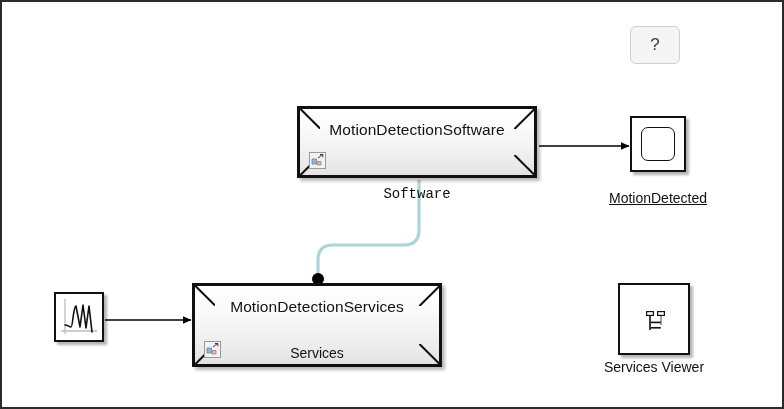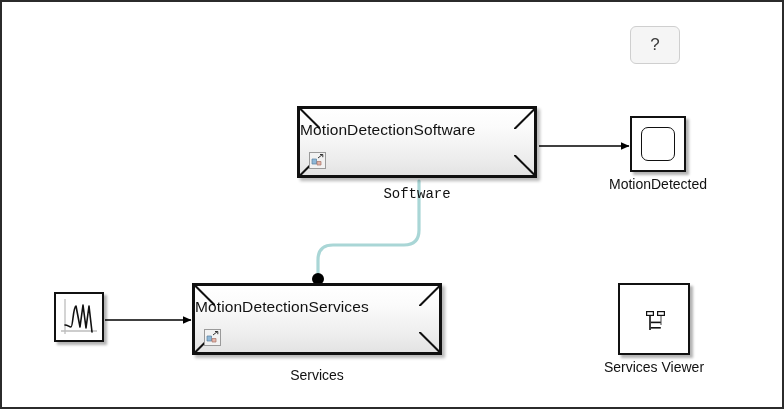--- a/index.html
+++ b/index.html
@@ -70,21 +70,21 @@
   .arch-block .corner.bl { bottom: 0; left: 0; }
   .arch-block .corner.bl::after { transform: rotate(-45deg); top: 9px; }
   .arch-block .corner.br { bottom: 0; right: 0; }
   .arch-block .corner.br::after { transform: rotate(45deg); top: 9px; }
 
   .arch-title {
     position: absolute;
     top: 12px;
     left: 0;
     right: 0;
-    text-align: left;
+    text-align: center;
     font-size: 15.5px;
     color: #111111;
     letter-spacing: 0.1px;
   }
 
   
   .ref-badge {
     position: absolute;
     left: 9px;
     bottom: 6px;
@@ -169,41 +169,41 @@
 
     <svg class="ref-badge" viewBox="0 0 17 17" xmlns="http://www.w3.org/2000/svg">
       <rect x="0.5" y="0.5" width="16" height="16" fill="#f2f2f2" stroke="#9a9a9a" stroke-width="1"></rect>
       <path d="M3 7 L3 12 L7.5 12 L7.5 7 Z" fill="#8fb8d8" stroke="#5a7f9e" stroke-width="0.7"></path>
       <path d="M8 9.5 L8 13 L12 13 L12 9.5 Z" fill="#e4b4a8" stroke="#a87468" stroke-width="0.7"></path>
       <path d="M9 6 L13.5 2.5 M11 2.5 L13.8 2.5 L13.8 5.2" stroke="#333333" stroke-width="1" fill="none"></path>
     </svg>
   </div>
   <div class="caption" style="left:295px; top:184px; width:240px;font-family:Liberation Mono, monospace;">Software</div>
 
-  <div class="arch-block" style="left:190px; top:281px; width:250px; height:72px;">
+  <div class="arch-block" style="left:190px; top:281px; width:250px; height:84px;">
     <span class="corner tl"></span>
     <span class="corner tr"></span>
     <span class="corner bl"></span>
     <span class="corner br"></span>
 
     <div class="arch-title">MotionDetectionServices</div>
 
     <svg class="ref-badge" viewBox="0 0 17 17" xmlns="http://www.w3.org/2000/svg">
       <rect x="0.5" y="0.5" width="16" height="16" fill="#f2f2f2" stroke="#9a9a9a" stroke-width="1"></rect>
       <path d="M3 7 L3 12 L7.5 12 L7.5 7 Z" fill="#8fb8d8" stroke="#5a7f9e" stroke-width="0.7"></path>
       <path d="M8 9.5 L8 13 L12 13 L12 9.5 Z" fill="#e4b4a8" stroke="#a87468" stroke-width="0.7"></path>
       <path d="M9 6 L13.5 2.5 M11 2.5 L13.8 2.5 L13.8 5.2" stroke="#333333" stroke-width="1" fill="none"></path>
     </svg>
   </div>
-  <div class="caption" style="left:190px; top:365px; width:250px;">Services</div>
+  <div class="caption" style="left:190px; top:343px; width:250px;">Services</div>
 
   <div class="plain-block" style="left:628px; top:114px; width:56px; height:56px;">
     <div class="outport-inner"></div>
   </div>
-  <div class="caption" style="left:578px; top:174px; width:156px;">MotionDetected</div>
+  <div class="caption" style="left:578px; top:188px; width:156px;text-decoration:underline;">MotionDetected</div>
 
   <div class="plain-block" style="left:616px; top:281px; width:72px; height:72px;">
     <svg style="position:absolute; left:24px; top:24px; width:24px; height:24px;" viewBox="0 0 24 24" xmlns="http://www.w3.org/2000/svg">
       <rect x="2" y="2" width="8" height="5" fill="#111111"></rect>
       <rect x="3.2" y="3.2" width="5.6" height="2.6" fill="#ffffff"></rect>
       <rect x="13" y="2" width="8" height="5" fill="#111111"></rect>
       <rect x="14.2" y="3.2" width="5.6" height="2.6" fill="#ffffff"></rect>
       <rect x="5.2" y="7" width="1.6" height="14" fill="#111111"></rect>
       <rect x="16.2" y="7" width="1.6" height="9" fill="#8a8a8a"></rect>
       <rect x="6.8" y="12.6" width="10" height="1.6" fill="#111111"></rect>

